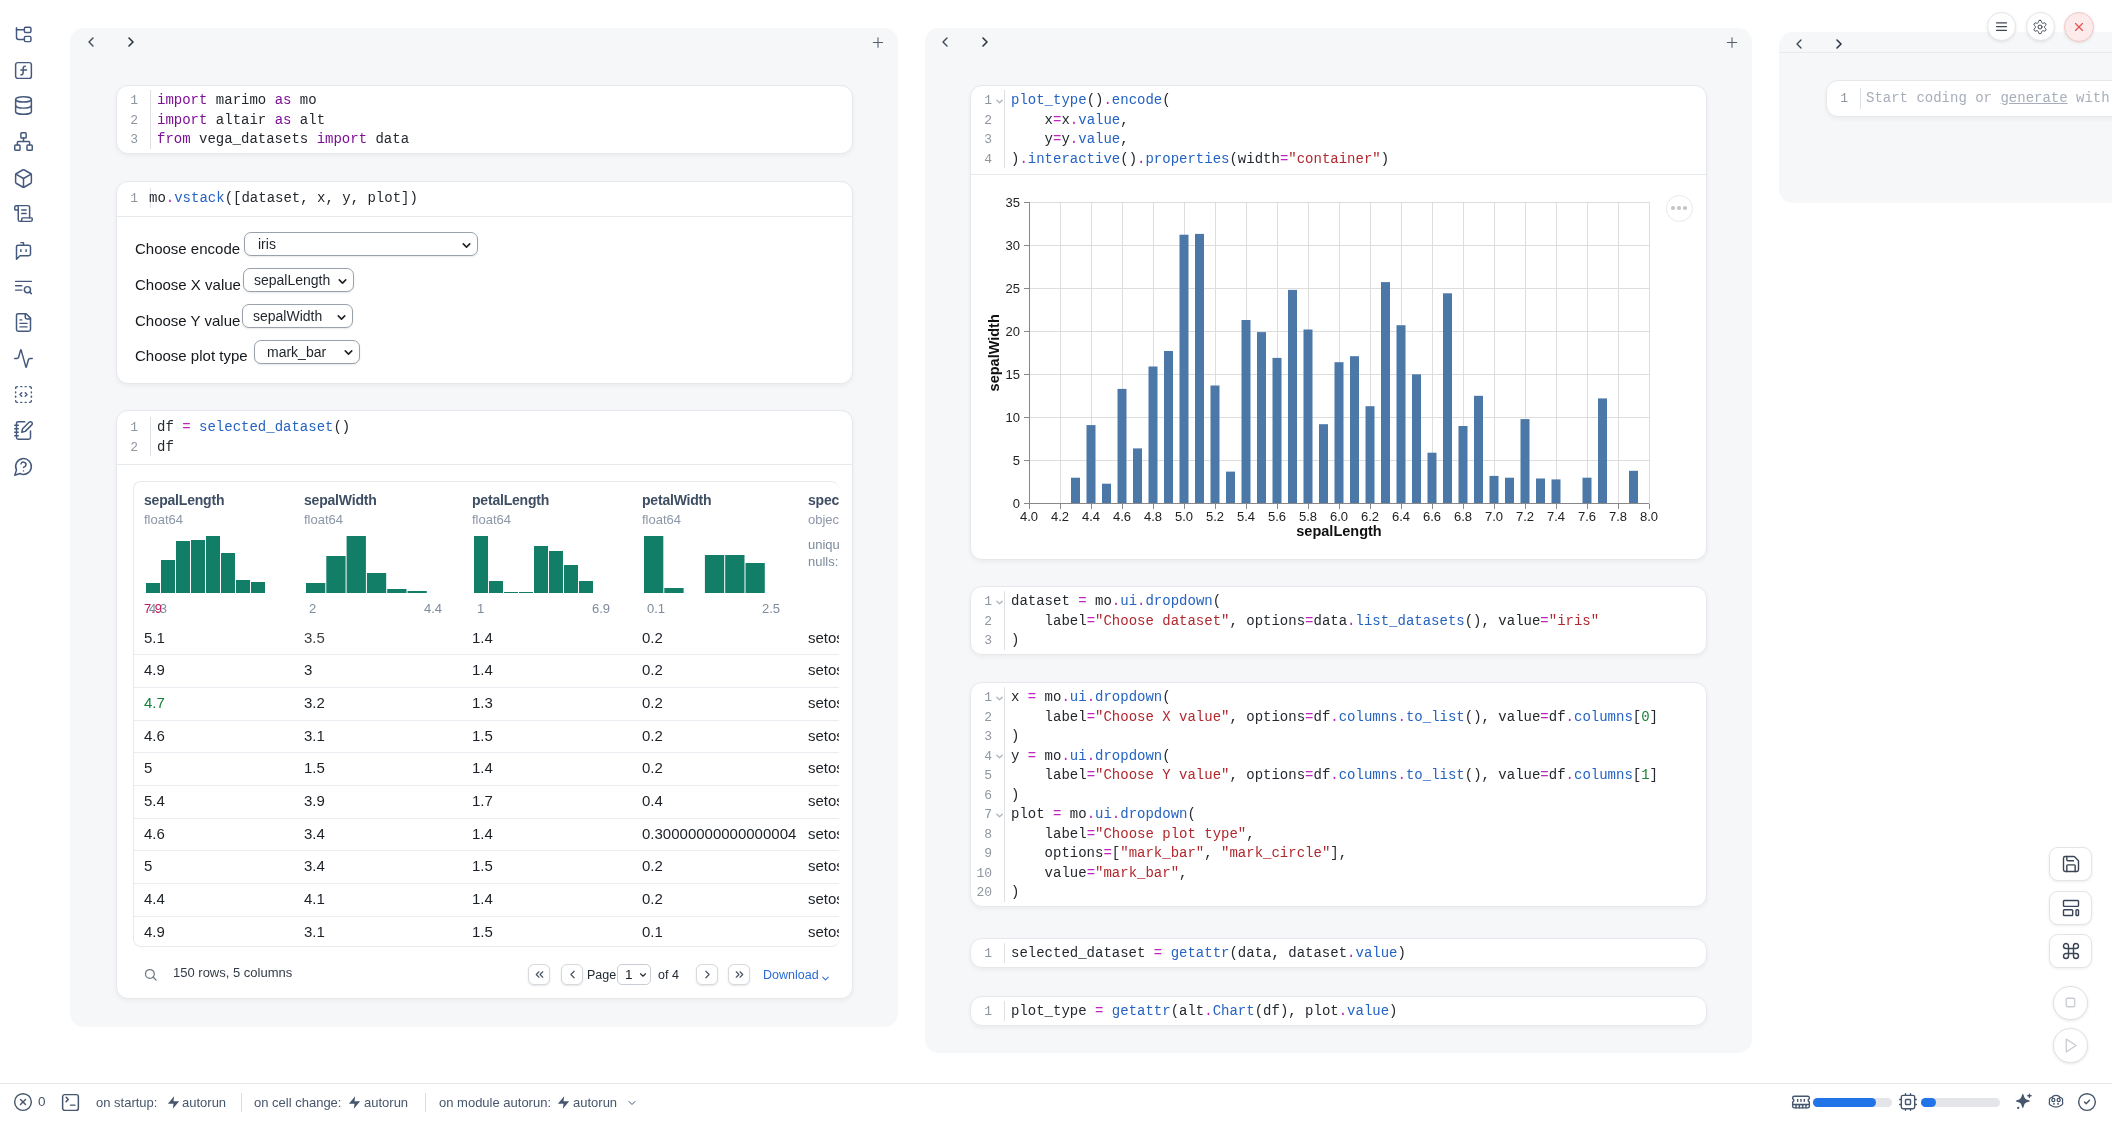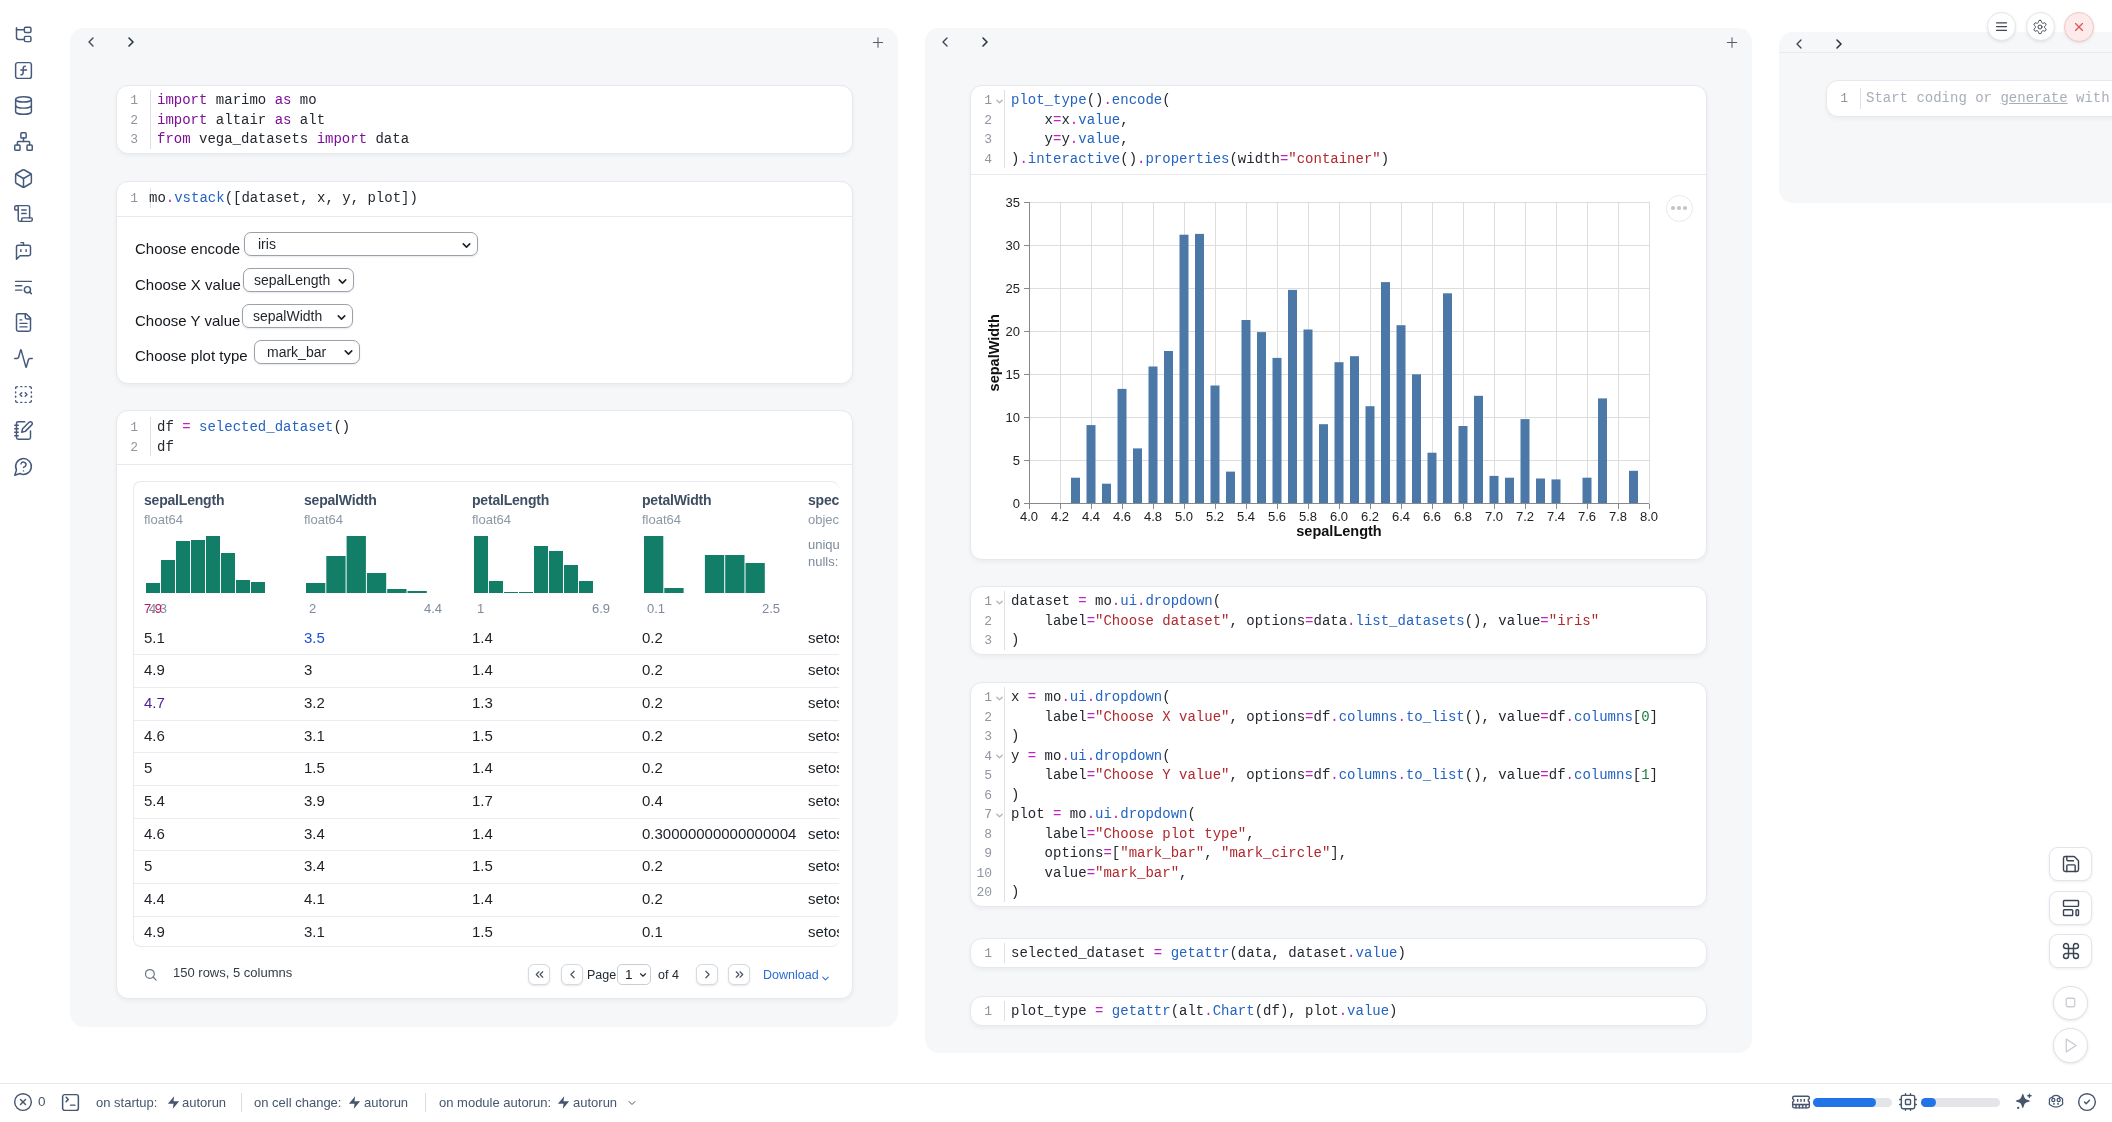--- a/index.html
+++ b/index.html
@@ -244,32 +244,32 @@
               <rect x="101.5" y="28.0" width="19.3" height="30" fill="#127e68"></rect>
             </svg>
             <div style="position:absolute;left:513px;top:119px;font:13px 'Liberation Sans', sans-serif;color:#7e8b9c">0.1</div>
             <div style="position:absolute;left:508px;top:119px;width:138px;text-align:right;font:13px 'Liberation Sans', sans-serif;color:#7e8b9c">2.5</div>
             <div style="position:absolute;left:674px;top:10px;font:bold 14px 'Liberation Sans', sans-serif;letter-spacing:-0.2px;color:#3e4e63">species</div>
             <div style="position:absolute;left:674px;top:30px;font:13px 'Liberation Sans', sans-serif;color:#8b97a7">object</div>
             <div style="position:absolute;left:674px;top:55px;font:13px 'Liberation Sans', sans-serif;color:#7e8b9c">unique:</div>
             <div style="position:absolute;left:674px;top:72px;font:13px 'Liberation Sans', sans-serif;color:#7e8b9c">nulls:</div>
             <div style="position:absolute;left:0;top:139.5px;width:100%;height:32.7px;"></div>
             <div style="position:absolute;left:10px;top:146.5px;font:15px 'Liberation Sans', sans-serif;color:#1c2127">5.1</div>
-            <div style="position:absolute;left:170px;top:146.5px;font:15px 'Liberation Sans', sans-serif;color:#1d4ed8">3.5</div>
+            <div style="position:absolute;left:170px;top:146.5px;font:15px 'Liberation Sans', sans-serif;color:#404040">3.5</div>
             <div style="position:absolute;left:338px;top:146.5px;font:15px 'Liberation Sans', sans-serif;color:#1c2127">1.4</div>
             <div style="position:absolute;left:508px;top:146.5px;font:15px 'Liberation Sans', sans-serif;color:#1c2127">0.2</div>
             <div style="position:absolute;left:674px;top:146.5px;font:15px 'Liberation Sans', sans-serif;color:#1c2127">setosa</div>
             <div style="position:absolute;left:0;top:172.2px;width:100%;height:32.7px;border-top:1px solid #eaecf2;"></div>
             <div style="position:absolute;left:10px;top:179.2px;font:15px 'Liberation Sans', sans-serif;color:#1c2127">4.9</div>
             <div style="position:absolute;left:170px;top:179.2px;font:15px 'Liberation Sans', sans-serif;color:#1c2127">3</div>
             <div style="position:absolute;left:338px;top:179.2px;font:15px 'Liberation Sans', sans-serif;color:#1c2127">1.4</div>
             <div style="position:absolute;left:508px;top:179.2px;font:15px 'Liberation Sans', sans-serif;color:#1c2127">0.2</div>
             <div style="position:absolute;left:674px;top:179.2px;font:15px 'Liberation Sans', sans-serif;color:#1c2127">setosa</div>
             <div style="position:absolute;left:0;top:204.9px;width:100%;height:32.7px;border-top:1px solid #eaecf2;"></div>
-            <div style="position:absolute;left:10px;top:211.9px;font:15px 'Liberation Sans', sans-serif;color:#4c1d95">4.7</div>
+            <div style="position:absolute;left:10px;top:211.9px;font:15px 'Liberation Sans', sans-serif;color:#15803d">4.7</div>
             <div style="position:absolute;left:170px;top:211.9px;font:15px 'Liberation Sans', sans-serif;color:#1c2127">3.2</div>
             <div style="position:absolute;left:338px;top:211.9px;font:15px 'Liberation Sans', sans-serif;color:#1c2127">1.3</div>
             <div style="position:absolute;left:508px;top:211.9px;font:15px 'Liberation Sans', sans-serif;color:#1c2127">0.2</div>
             <div style="position:absolute;left:674px;top:211.9px;font:15px 'Liberation Sans', sans-serif;color:#1c2127">setosa</div>
             <div style="position:absolute;left:0;top:237.6px;width:100%;height:32.7px;border-top:1px solid #eaecf2;"></div>
             <div style="position:absolute;left:10px;top:244.6px;font:15px 'Liberation Sans', sans-serif;color:#1c2127">4.6</div>
             <div style="position:absolute;left:170px;top:244.6px;font:15px 'Liberation Sans', sans-serif;color:#1c2127">3.1</div>
             <div style="position:absolute;left:338px;top:244.6px;font:15px 'Liberation Sans', sans-serif;color:#1c2127">1.5</div>
             <div style="position:absolute;left:508px;top:244.6px;font:15px 'Liberation Sans', sans-serif;color:#1c2127">0.2</div>
             <div style="position:absolute;left:674px;top:244.6px;font:15px 'Liberation Sans', sans-serif;color:#1c2127">setosa</div>

